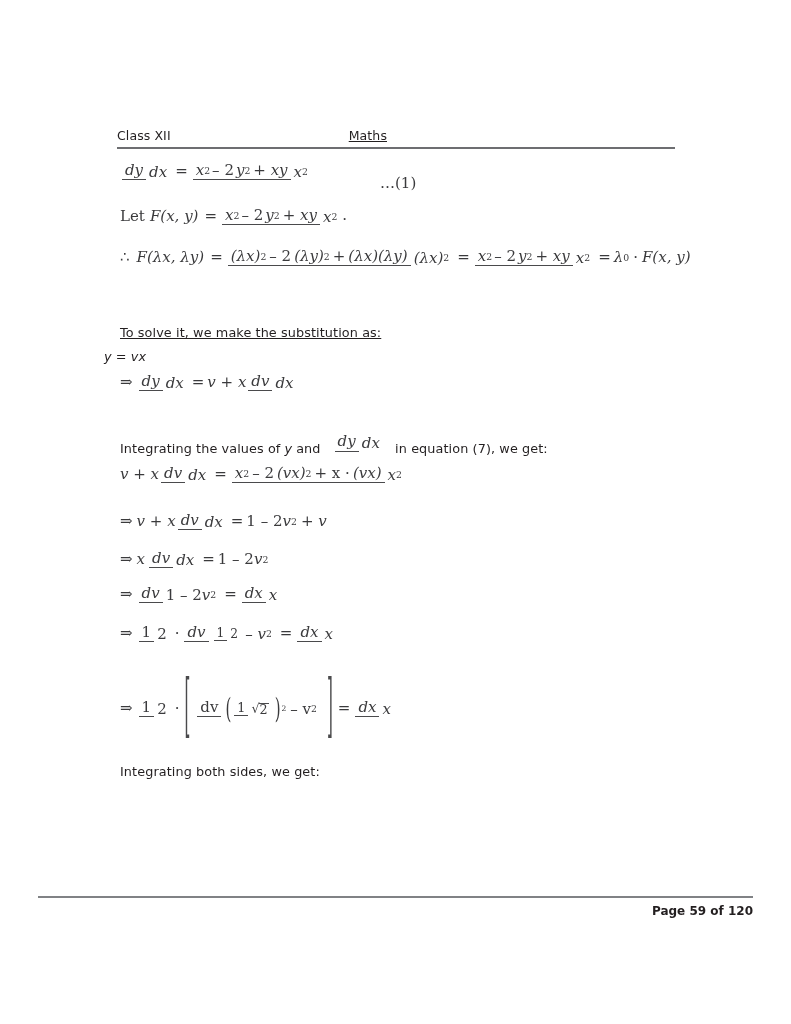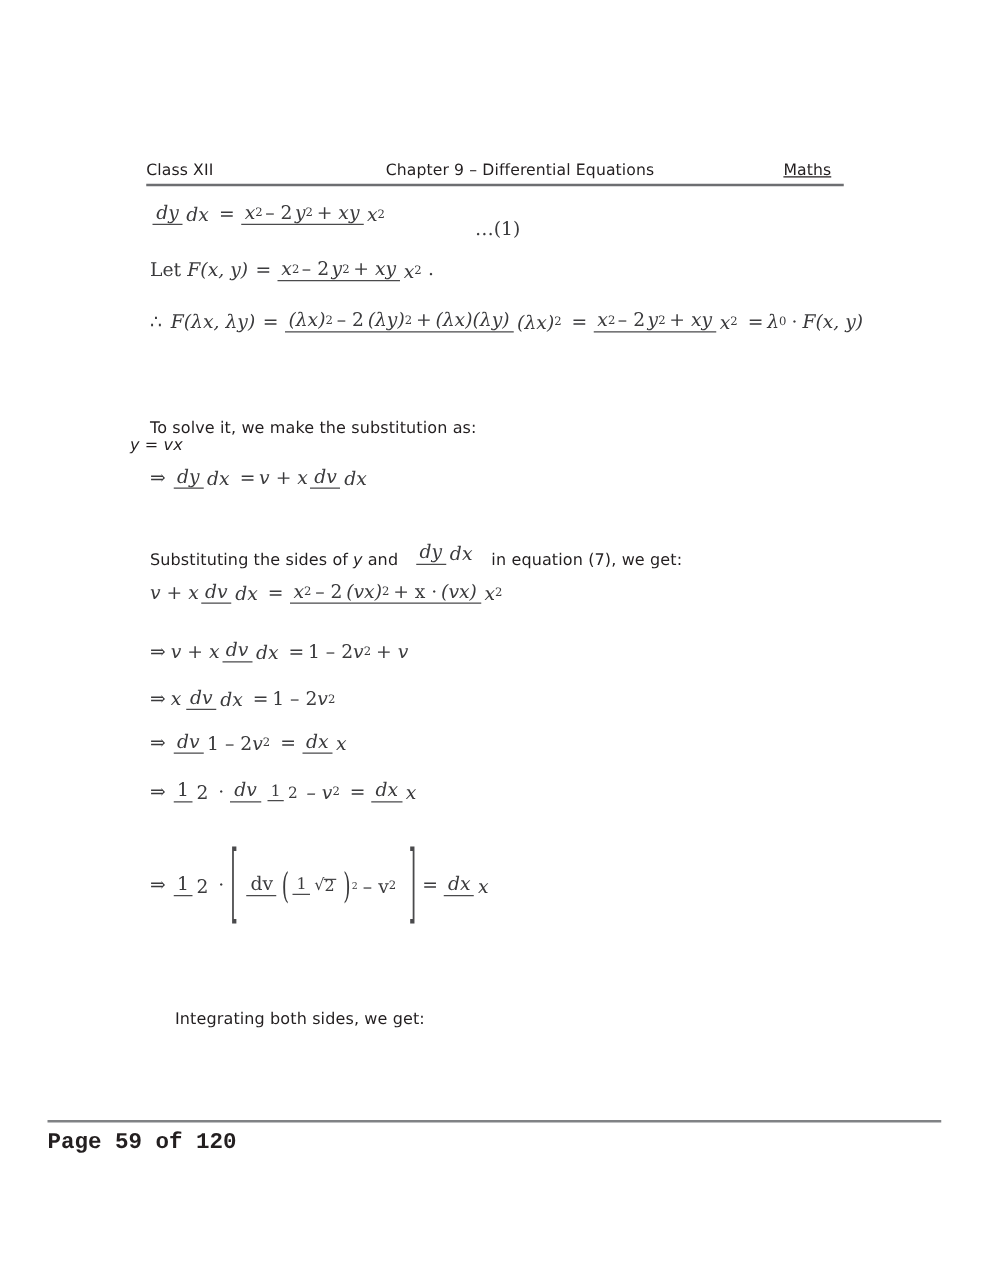--- a/index.html
+++ b/index.html
@@ -57,25 +57,24 @@
     top: 896px;
     width: 715px;
     height: 2px;
     background: #808285;
   }
   .footer-text {
     position: absolute;
     left: 38px;
     top: 904px;
     width: 715px;
-    text-align: left;
-    font-size: 18px;
+    text-align: right;
+    font-size: 12px;
     font-weight: bold;
     color: #231f20;
-    font-family: Liberation Mono, monospace;
   }
 
   
   .txt {
     position: absolute;
     font-size: 12.8px;
     color: #231f20;
     white-space: nowrap;
     letter-spacing: 0.1px;
   }
@@ -184,21 +183,20 @@
     top: -6px;
   }
 </style>
 </head>
 <body>
 
 <div class="page">
 
   <div class="header">
     <span class="h-left">Class XII</span>
-    <span class="h-center">Chapter 9 – Differential Equations</span>
     <span class="h-right">Maths</span>
   </div>
   <div class="header-rule"></div>
 
   <div class="math" style="left:120px; top:163px; font-size:15px;">
     <span class="frac">
       <span class="num">dy</span>
       <span class="den">dx</span>
     </span>
     <span class="op">=</span>
@@ -277,39 +275,39 @@
       </span>
     </span>
     <span class="op">=</span>
     <span>λ</span>
       <sup class="spn">0</sup>
     <span class="up" style="padding:0 4px">·</span>
     <span>F</span>
     <span>(x, y)</span>
   </div>
 
-  <div class="txt" style="left:120px; top:335px;">To solve it, we make the substitution as:</div>
+  <div class="txt" style="left:120px; top:325px;text-decoration:underline;">To solve it, we make the substitution as:</div>
   <div class="txt ital" style="left:104px; top:349px;">y = vx</div>
 
   <div class="math" style="left:120px; top:374px; font-size:15px;">
     <span class="up" style="padding-right:4px">⇒</span>
     <span class="frac">
       <span class="num">dy</span>
       <span class="den">dx</span>
     </span>
     <span class="op">=</span>
     <span>v + x</span>
     <span class="frac">
       <span class="num">dv</span>
       <span class="den">dx</span>
     </span>
   </div>
 
   <div class="txt" style="left:120px; top:438px; display:flex; align-items:center;">
-    <span>Substituting the sides of</span>
+    <span>Integrating the values of</span>
     <span class="ital" style="padding:0 4px">y</span>
     <span>and</span>
     <span class="inline-frac-wrap" style="margin:0 10px 0 12px; font-size:15px;">
       <span class="frac">
         <span class="num">dy</span>
         <span class="den">dx</span>
       </span>
     </span>
     <span>in equation (7), we get:</span>
   </div>
@@ -439,18 +437,18 @@
       </span>
       <span class="br">]</span>
     </span>
     <span class="op">=</span>
     <span class="frac">
       <span class="num">dx</span>
       <span class="den">x</span>
     </span>
   </div>
 
-  <div class="txt" style="left:120px; top:808px;margin-left:20px;">Integrating both sides, we get:</div>
+  <div class="txt" style="left:120px; top:764px;">Integrating both sides, we get:</div>
 
   <div class="footer-rule"></div>
   <div class="footer-text">Page 59 of 120</div>
 
 </div>
 
 </body></html>

